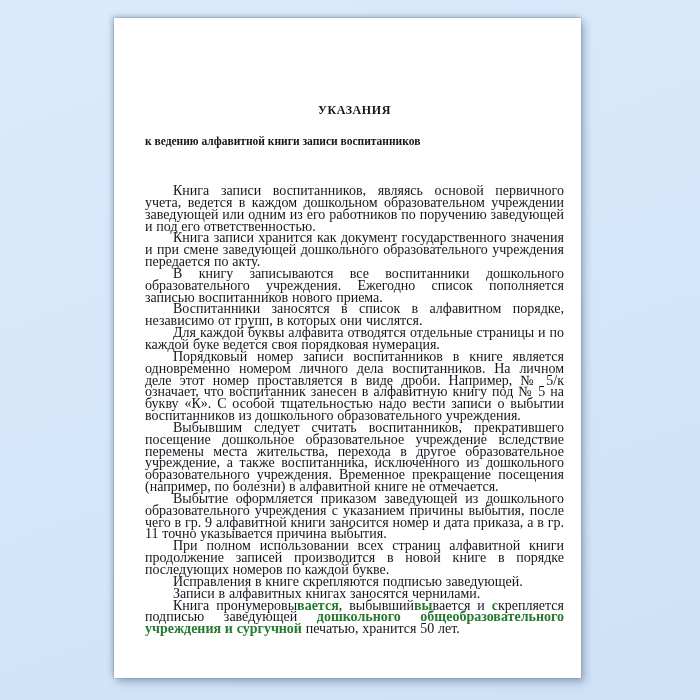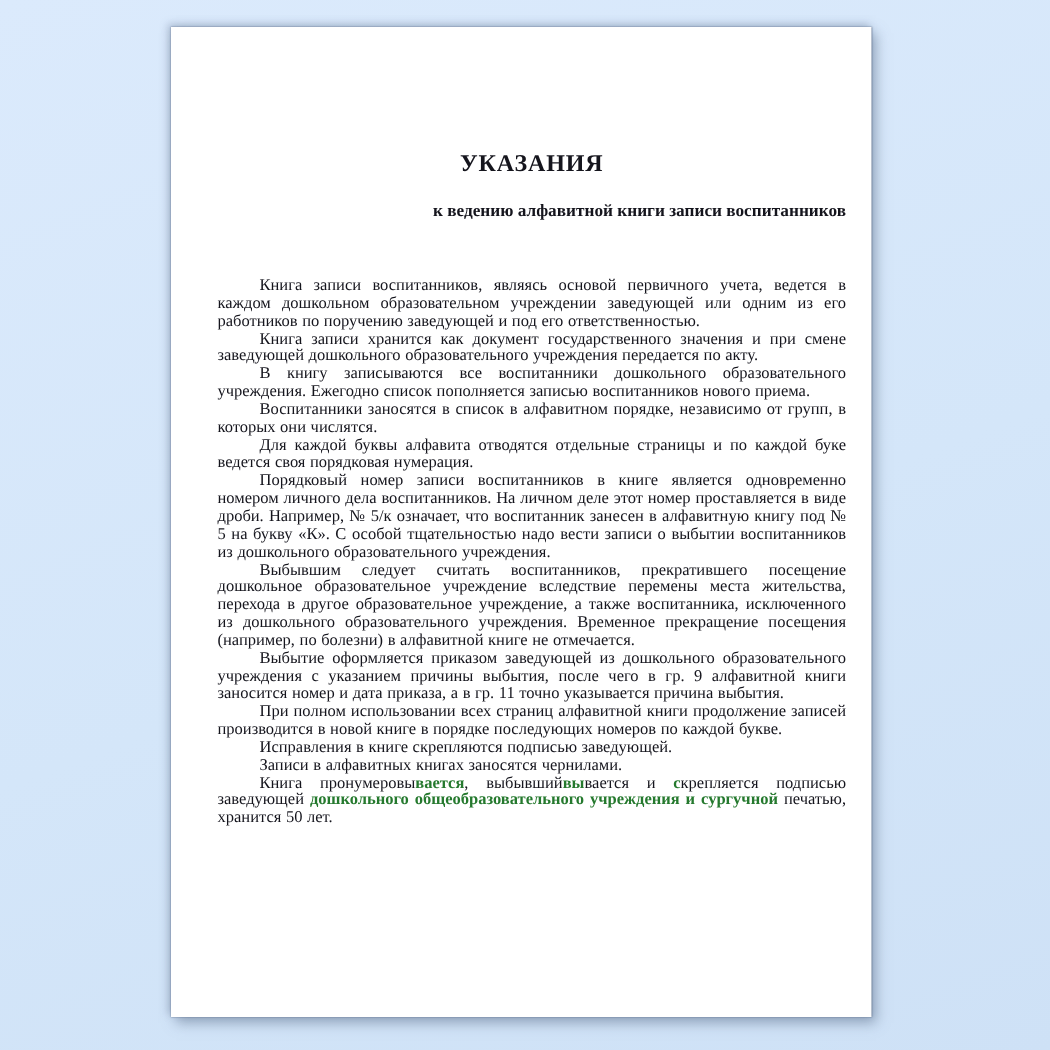--- a/index.html
+++ b/index.html
@@ -26,41 +26,41 @@
     padding: 85px 17px 0 31px;
     background: var(--page-bg);
     box-shadow:
       3px 4px 8px rgba(96, 114, 142, 0.55),
       -2px -2px 5px rgba(96, 114, 142, 0.35),
       0 0 1px rgba(80, 100, 130, 0.9);
     color: var(--text);
   }
   .doc-title {
     margin: 0;
-    font-size: 16px;
+    font-size: 12px;
     font-weight: bold;
     text-align: center;
     letter-spacing: 0.6px;
     line-height: 14px;
     color: var(--text);
   }
   .doc-subtitle {
     margin: 17px 0 0 0;
     font-size: 11.5px;
     font-weight: bold;
-    text-align: right;
+    text-align: left;
     line-height: 14px;
     color: var(--text);
   }
   .doc-body {
     margin-top: 37px;
   }
   .doc-body p {
     margin: 0;
-    font-size: 11px;
+    font-size: 14px;
     line-height: 11.85px;
     text-align: justify;
     text-indent: 28px;
     word-spacing: 0.3px;
   }
   .doc-body p span.green {
     color: var(--green);
     font-weight: bold;
   }
 </style>

